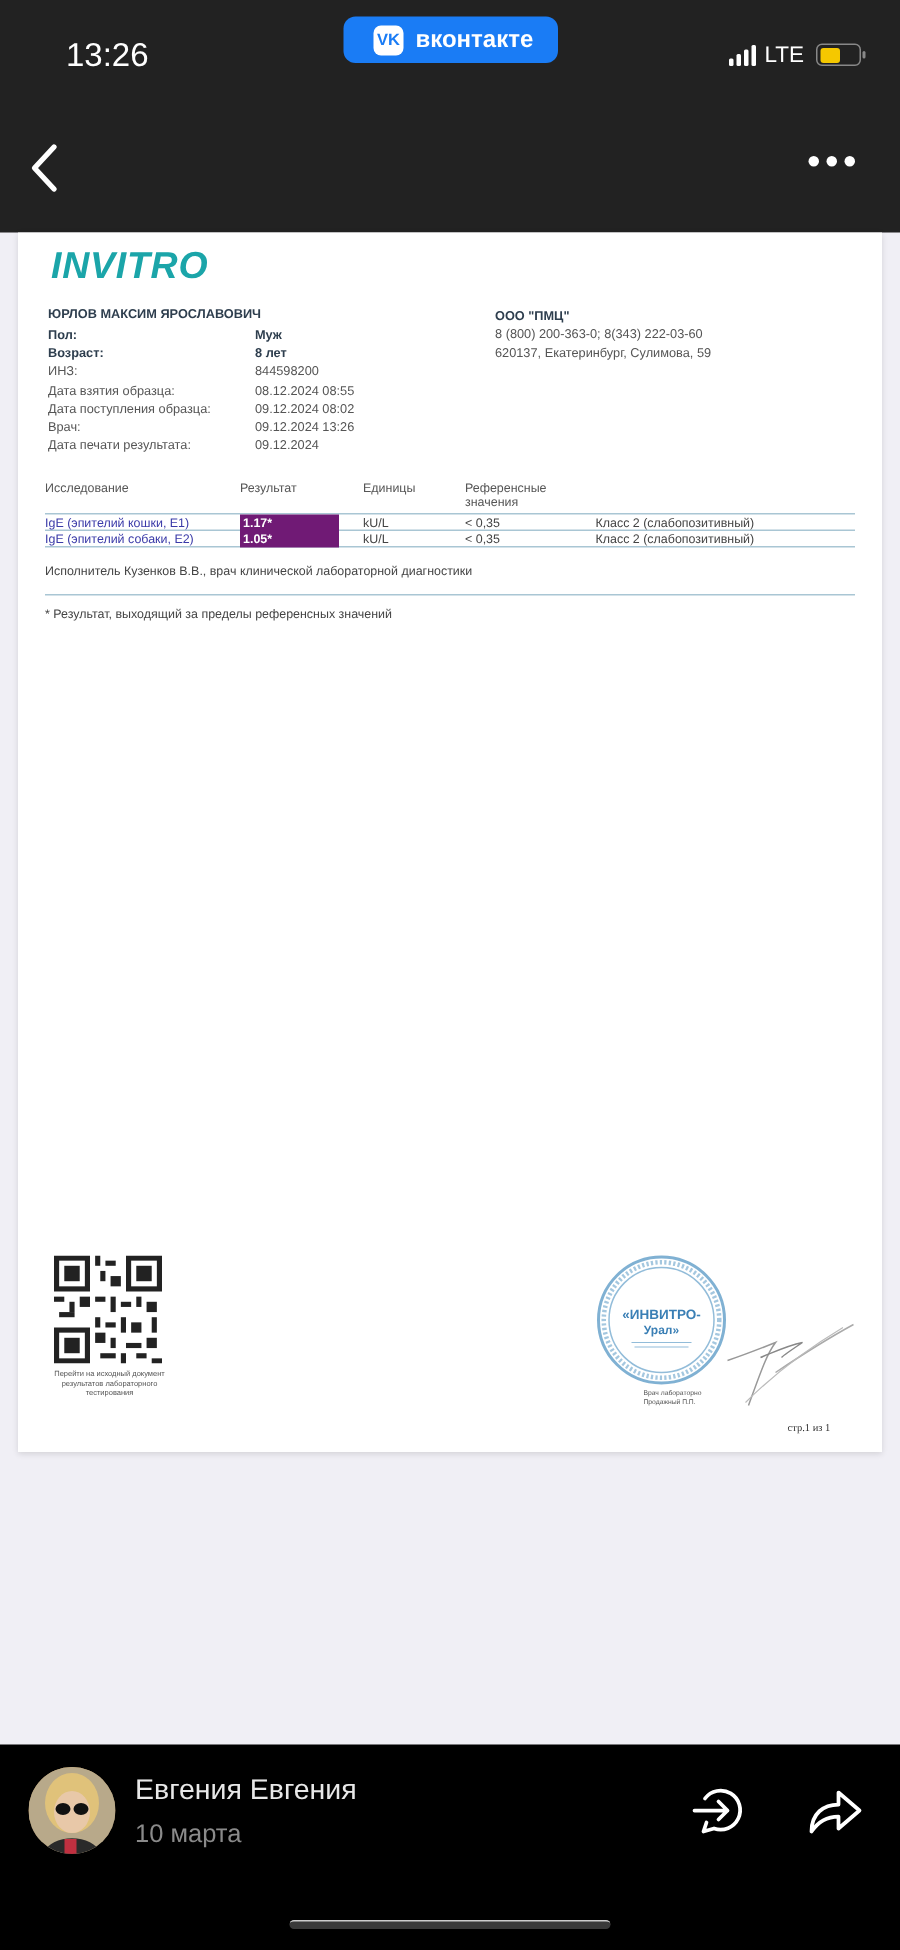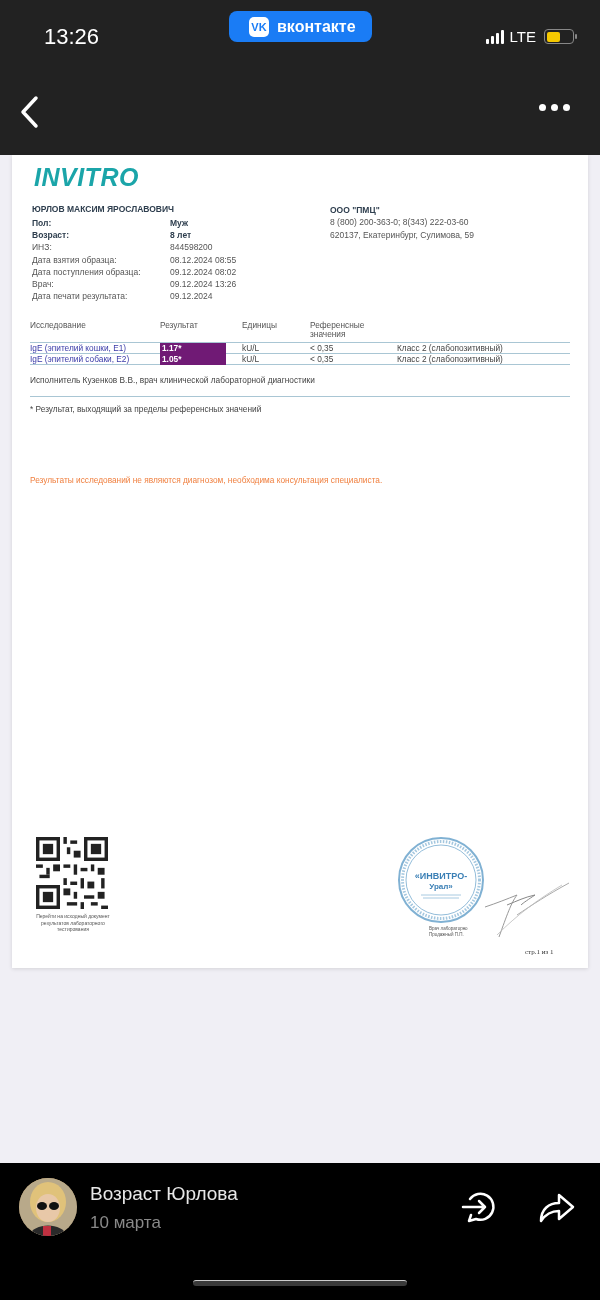--- a/index.html
+++ b/index.html
@@ -152,21 +152,20 @@
       <div class="c1">IgE (эпителий собаки, E2)</div>
       <div class="c2"><span class="res-val">1.05*</span></div>
       <div class="c3">kU/L</div>
       <div class="c4">&lt; 0,35</div>
       <div class="c5">Класс 2 (слабопозитивный)</div>
     </div>
   </div>
   <div class="executor">Исполнитель Кузенков В.В., врач клинической лабораторной диагностики</div>
   <div class="hr2"></div>
   <div class="footnote">* Результат, выходящий за пределы референсных значений</div>
-  <div class="disclaimer">Результаты исследований не являются диагнозом, необходима консультация специалиста.</div>
 
   <svg class="qr" viewBox="0 0 21 21">
     <rect width="21" height="21" fill="#fff"></rect>
     <g fill="#222">
       <rect x="0" y="0" width="7" height="7"></rect>
         <rect x="1" y="1" width="5" height="5" fill="#fff"></rect>
         <rect x="2" y="2" width="3" height="3"></rect>
       <rect x="14" y="0" width="7" height="7"></rect>
         <rect x="15" y="1" width="5" height="5" fill="#fff"></rect>
         <rect x="16" y="2" width="3" height="3"></rect>
@@ -230,21 +229,21 @@
     <svg width="58" height="58" viewBox="0 0 58 58">
       <rect width="58" height="58" fill="#b8a98a"></rect>
       <ellipse cx="29" cy="24" rx="18" ry="20" fill="#e0c27a"></ellipse>
       <ellipse cx="29" cy="30" rx="12" ry="14" fill="#e8c8a8"></ellipse>
       <ellipse cx="23" cy="28" rx="5" ry="4" fill="#111"></ellipse>
       <ellipse cx="35" cy="28" rx="5" ry="4" fill="#111"></ellipse>
       <path d="M10 58 C 14 44, 44 44, 48 58 Z" fill="#2a2a2a"></path>
       <rect x="24" y="48" width="8" height="10" fill="#c03040"></rect>
     </svg>
   </div>
-  <div class="author">Возраст Юрлова</div>
+  <div class="author">Евгения Евгения</div>
   <div class="date">10 марта</div>
   <div class="reply-btn">
     <svg width="42" height="36" viewBox="0 0 42 36">
       <path d="M10 10 A 13 13 0 1 1 16 30 L 9 32 L 11 26" stroke="#fff" stroke-width="2.5" fill="none" stroke-linejoin="round" stroke-linecap="round"></path>
       <path d="M3 18 L 25 18 M 19 12 L 25 18 L 19 24" stroke="#fff" stroke-width="2.5" fill="none" stroke-linejoin="round" stroke-linecap="round"></path>
     </svg>
   </div>
   <div class="share-btn">
     <svg width="44" height="36" viewBox="0 0 44 36">
       <path d="M6 32 C 6 20, 14 14, 24 14 L 24 6 L 38 18 L 24 30 L 24 22 C 16 22, 10 26, 6 32 Z" stroke="#fff" stroke-width="2.5" fill="none" stroke-linejoin="round"></path>

